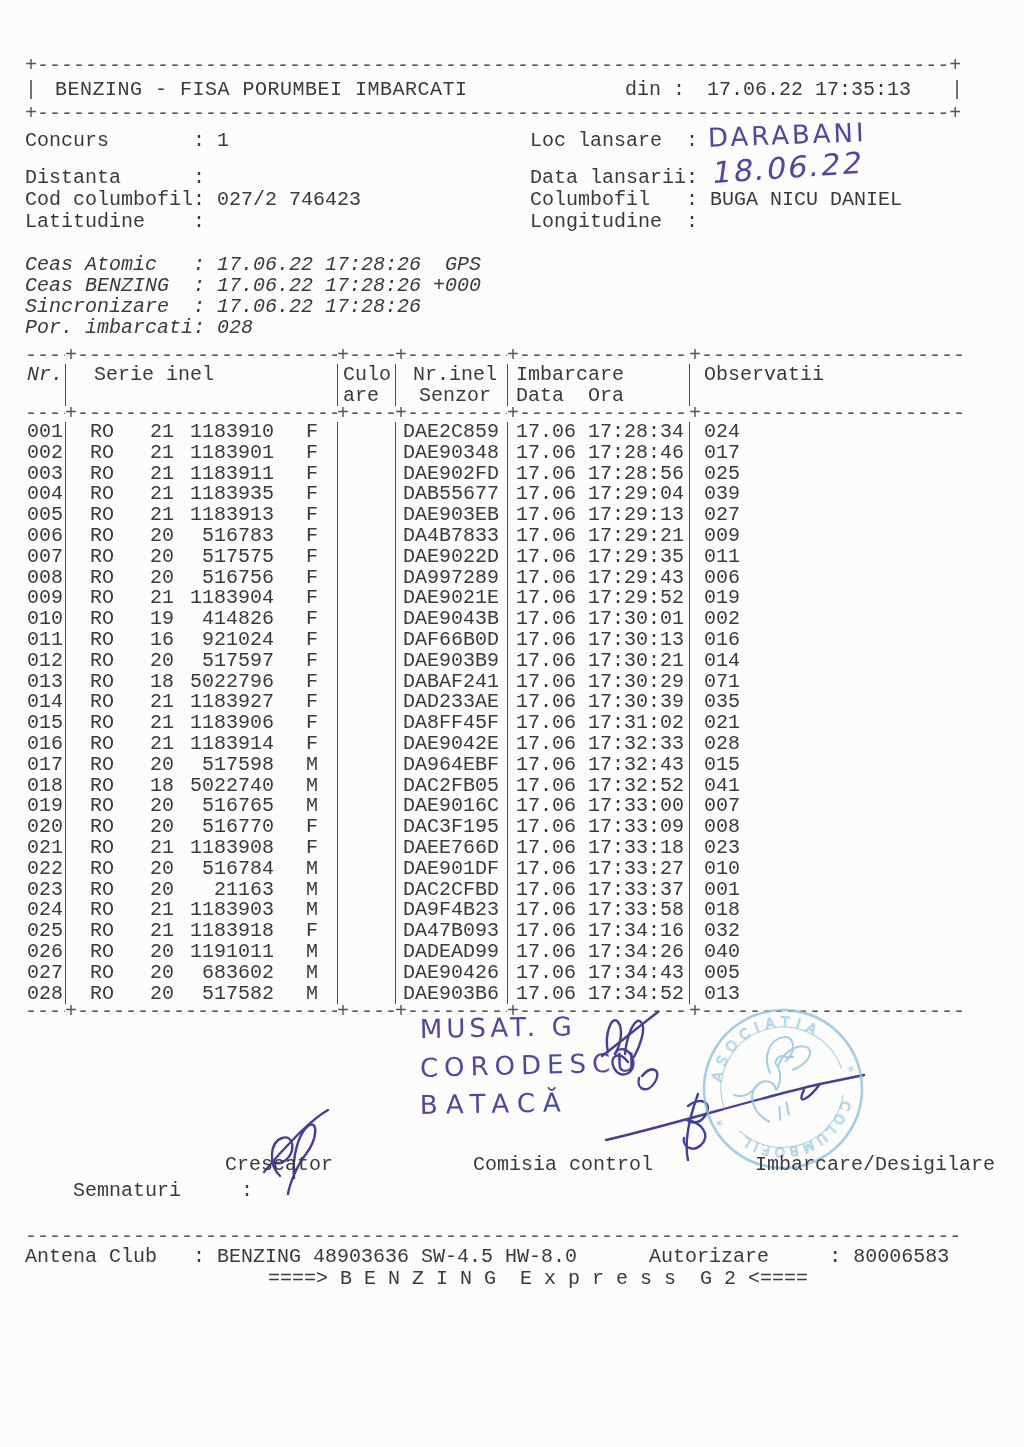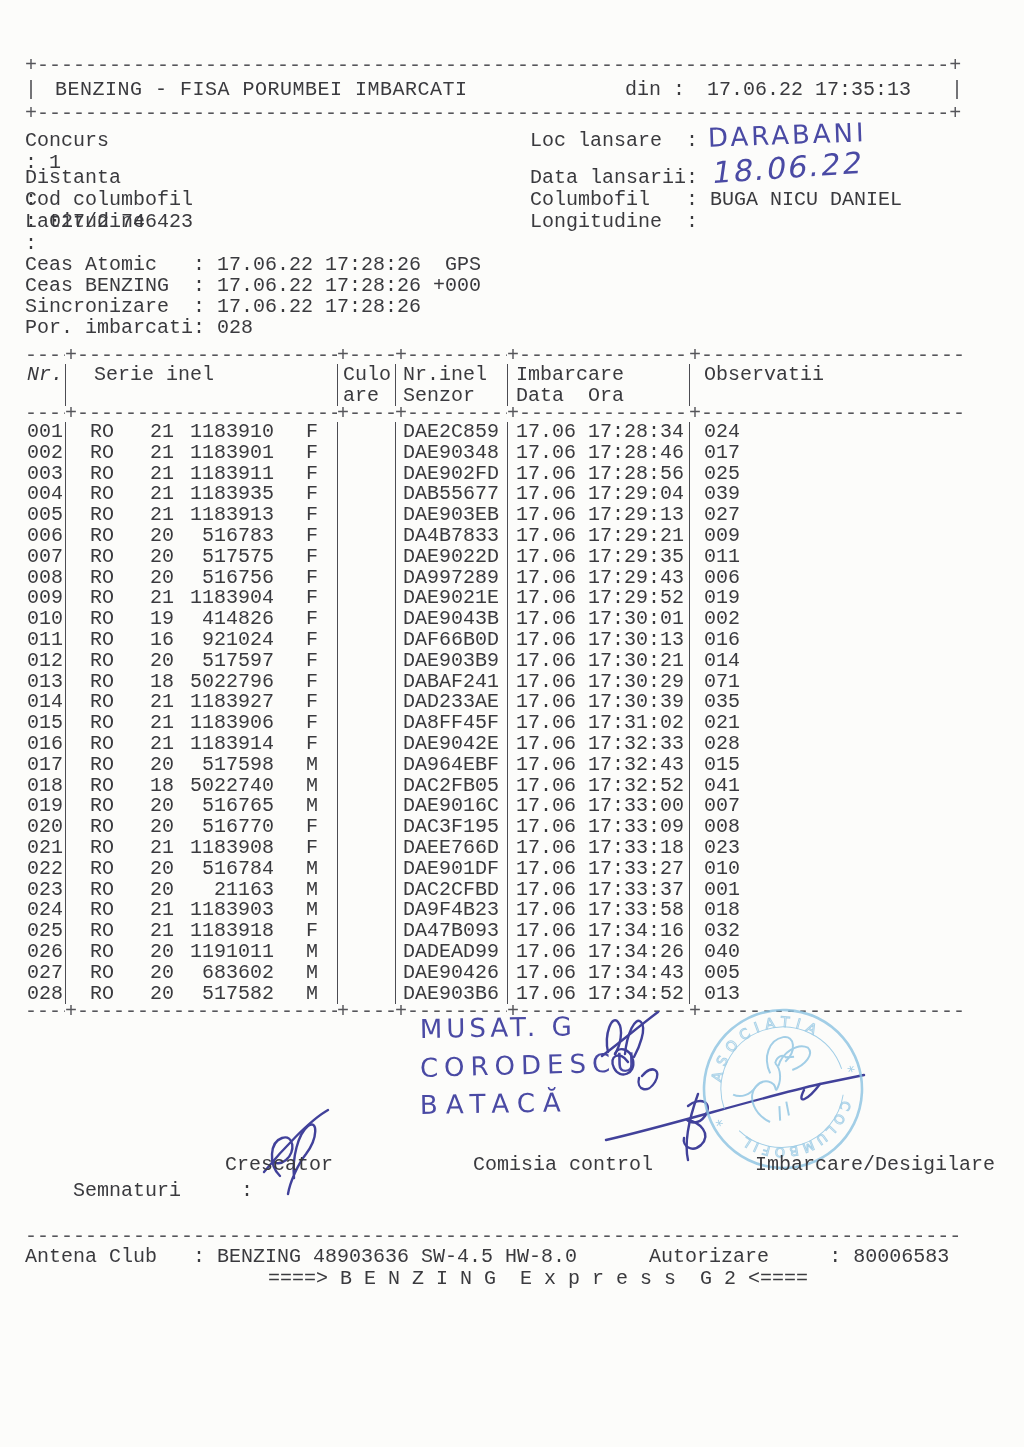--- a/index.html
+++ b/index.html
@@ -16,46 +16,46 @@
   .hdr-title-row{display:flex;align-items:center;height:28px;line-height:28px;position:relative;}
   .pipe{color:#55555a;}
   .hdr-title{margin-left:18px;letter-spacing:.5px;}
   .hdr-din{position:absolute;left:600px;white-space:pre;}
   .hdr-din .v{margin-left:22px;text-align:right;}
   .hdr-title-row .pipe.right{position:absolute;right:2px;}
   
   .info{position:absolute;left:25px;top:130px;width:940px;}
   .info-row{display:flex;height:22px;line-height:22px;white-space:pre;}
   .info-row.gap{margin-bottom:15px;}
-  .half-l{width:505px;display:flex;white-space:pre;flex-direction:column;}
+  .half-l{width:505px;display:flex;white-space:pre;}
   .half-r{flex:1;display:flex;white-space:pre;}
   .lbl14{display:inline-block;width:168px;white-space:pre;}
   .lbl13{display:inline-block;width:156px;white-space:pre;}
   .val{white-space:pre;}
   
   .hand{
     font-family:"DejaVu Sans",sans-serif;color:#4a4aa4;
     display:inline-block;white-space:pre;
   }
   .hand-loc{font-size:26px;letter-spacing:3px;transform:rotate(-2deg) translateY(-6px);margin-left:10px;font-weight:500;}
   .hand-date{font-size:30px;letter-spacing:2px;transform:skewX(-12deg) rotate(-4deg) translateY(-10px);margin-left:14px;font-weight:500;}
   
   .clocks{position:absolute;left:25px;top:254px;width:940px;}
-  .clock-row{height:21px;line-height:21px;display:flex;white-space:pre;}
+  .clock-row{height:21px;line-height:21px;display:flex;white-space:pre;font-style:italic;}
   
   .tbl{position:absolute;left:25px;top:348px;width:940px;}
   .tbl .rule-row{display:grid;grid-template-columns:40px 272px 58px 112px 182px 276px;height:16px;line-height:16px;}
   .tbl .rule-row .rc{white-space:pre;overflow:hidden;color:#55555a;}
   .thead{display:grid;grid-template-columns:40px 272px 58px 112px 182px 276px;}
   .thead .hc{border-left:1px solid #4c4c52;}
   .thead .hc:first-child{border-left:none;}
   .thead .hl{display:block;height:21px;line-height:21px;white-space:pre;overflow:hidden;}
   .hc-serie .hl{padding-left:28px;}
   .hc-culo .hl{padding-left:5px;}
-  .hc-senzor .hl{padding-left:7px;}
+  .hc-senzor .hl{padding-left:7px;text-align:center;}
   .hc-imb .hl{padding-left:8px;}
   .hc-obs .hl{padding-left:14px;}
   .hc-nr .hl{padding-left:2px;font-style:italic;}
   .trow{display:grid;grid-template-columns:40px 272px 58px 112px 182px 276px;height:20.8px;line-height:20.8px;}
   .trow .c{white-space:pre;overflow:hidden;border-left:1px solid #4c4c52;}
   .trow .c:first-child{border-left:none;}
   .c-nr{padding-left:2px;}
   .c-senzor{padding-left:7px;}
   .c-imb{padding-left:8px;}
   .c-obs{padding-left:14px;}

